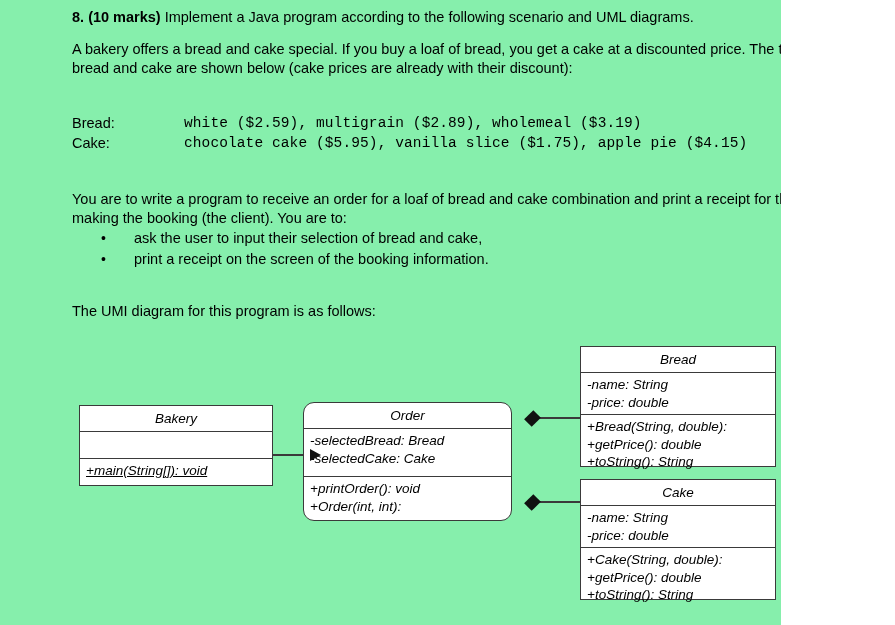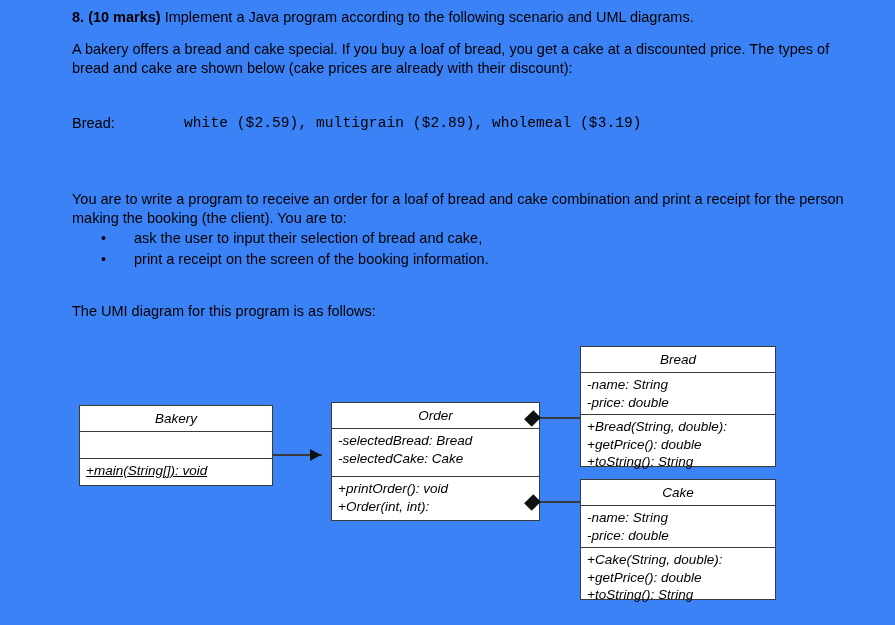--- a/index.html
+++ b/index.html
@@ -7,24 +7,24 @@
     margin: 0;
     padding: 0;
     background: #ffffff;
   }
   body {
     font-family: "Liberation Sans", sans-serif;
     color: #000000;
   }
   #page {
     position: relative;
-    width: 895px;
+    width: 781px;
     height: 625px;
     overflow: hidden;
-    background: #3b82f6;
+    background: #86efac;
   }
 
   
   .prose {
     position: absolute;
     left: 72px;
     top: 0;
     width: 800px;
   }
   .q-line {
@@ -180,20 +180,24 @@
     <div class="q-line"><b>8.</b><b>&nbsp;</b><b>(10 marks)</b><span> Implement a Java program according to the following scenario and UML diagrams.</span></div>
 
     <div class="para-intro">A bakery offers a bread and cake special. If you buy a loaf of bread, you get a cake at a discounted price. The types of bread and cake are shown below (cake prices are already with their discount):</div>
 
     <table class="price-table">
       <tbody>
         <tr>
           <td class="price-label">Bread:</td>
           <td class="price-value">white ($2.59), multigrain ($2.89), wholemeal ($3.19)</td>
         </tr>
+        <tr>
+          <td class="price-label">Cake:</td>
+          <td class="price-value">chocolate cake ($5.95), vanilla slice ($1.75), apple pie ($4.15)</td>
+        </tr>
       </tbody>
     </table>
 
     <div class="para-task">You are to write a program to receive an order for a loaf of bread and cake combination and print a receipt for the person making the booking (the client). You are to:</div>
 
     <ul class="bullets">
       <li><span class="dot">•</span><span>ask the user to input their selection of bread and cake,</span></li>
       <li><span class="dot">•</span><span>print a receipt on the screen of the booking information.</span></li>
     </ul>
 
@@ -212,21 +216,21 @@
     <div class="conn-diamond" style="left:526px; top:496px;"></div>
 
     <div class="uml-box" style="left:79px; top:405px; width:194px; height:81px;">
       <div class="uml-compartment uml-title">Bakery</div>
       <div class="uml-compartment uml-members" style="height:27px;"></div>
       <div class="uml-compartment uml-members">
         <div class="uml-static">+main(String[]): void</div>
       </div>
     </div>
 
-    <div class="uml-box" style="left:331px; top:402px; width:209px; height:119px;">
+    <div class="uml-box" style="left:303px; top:402px; width:209px; height:119px;border-radius:11px;">
       <div class="uml-compartment uml-title">Order</div>
       <div class="uml-compartment uml-members" style="height:48px;">
         <div>-selectedBread: Bread</div>
         <div>-selectedCake: Cake</div>
       </div>
       <div class="uml-compartment uml-members">
         <div>+printOrder(): void</div>
         <div>+Order(int, int):</div>
       </div>
     </div>

